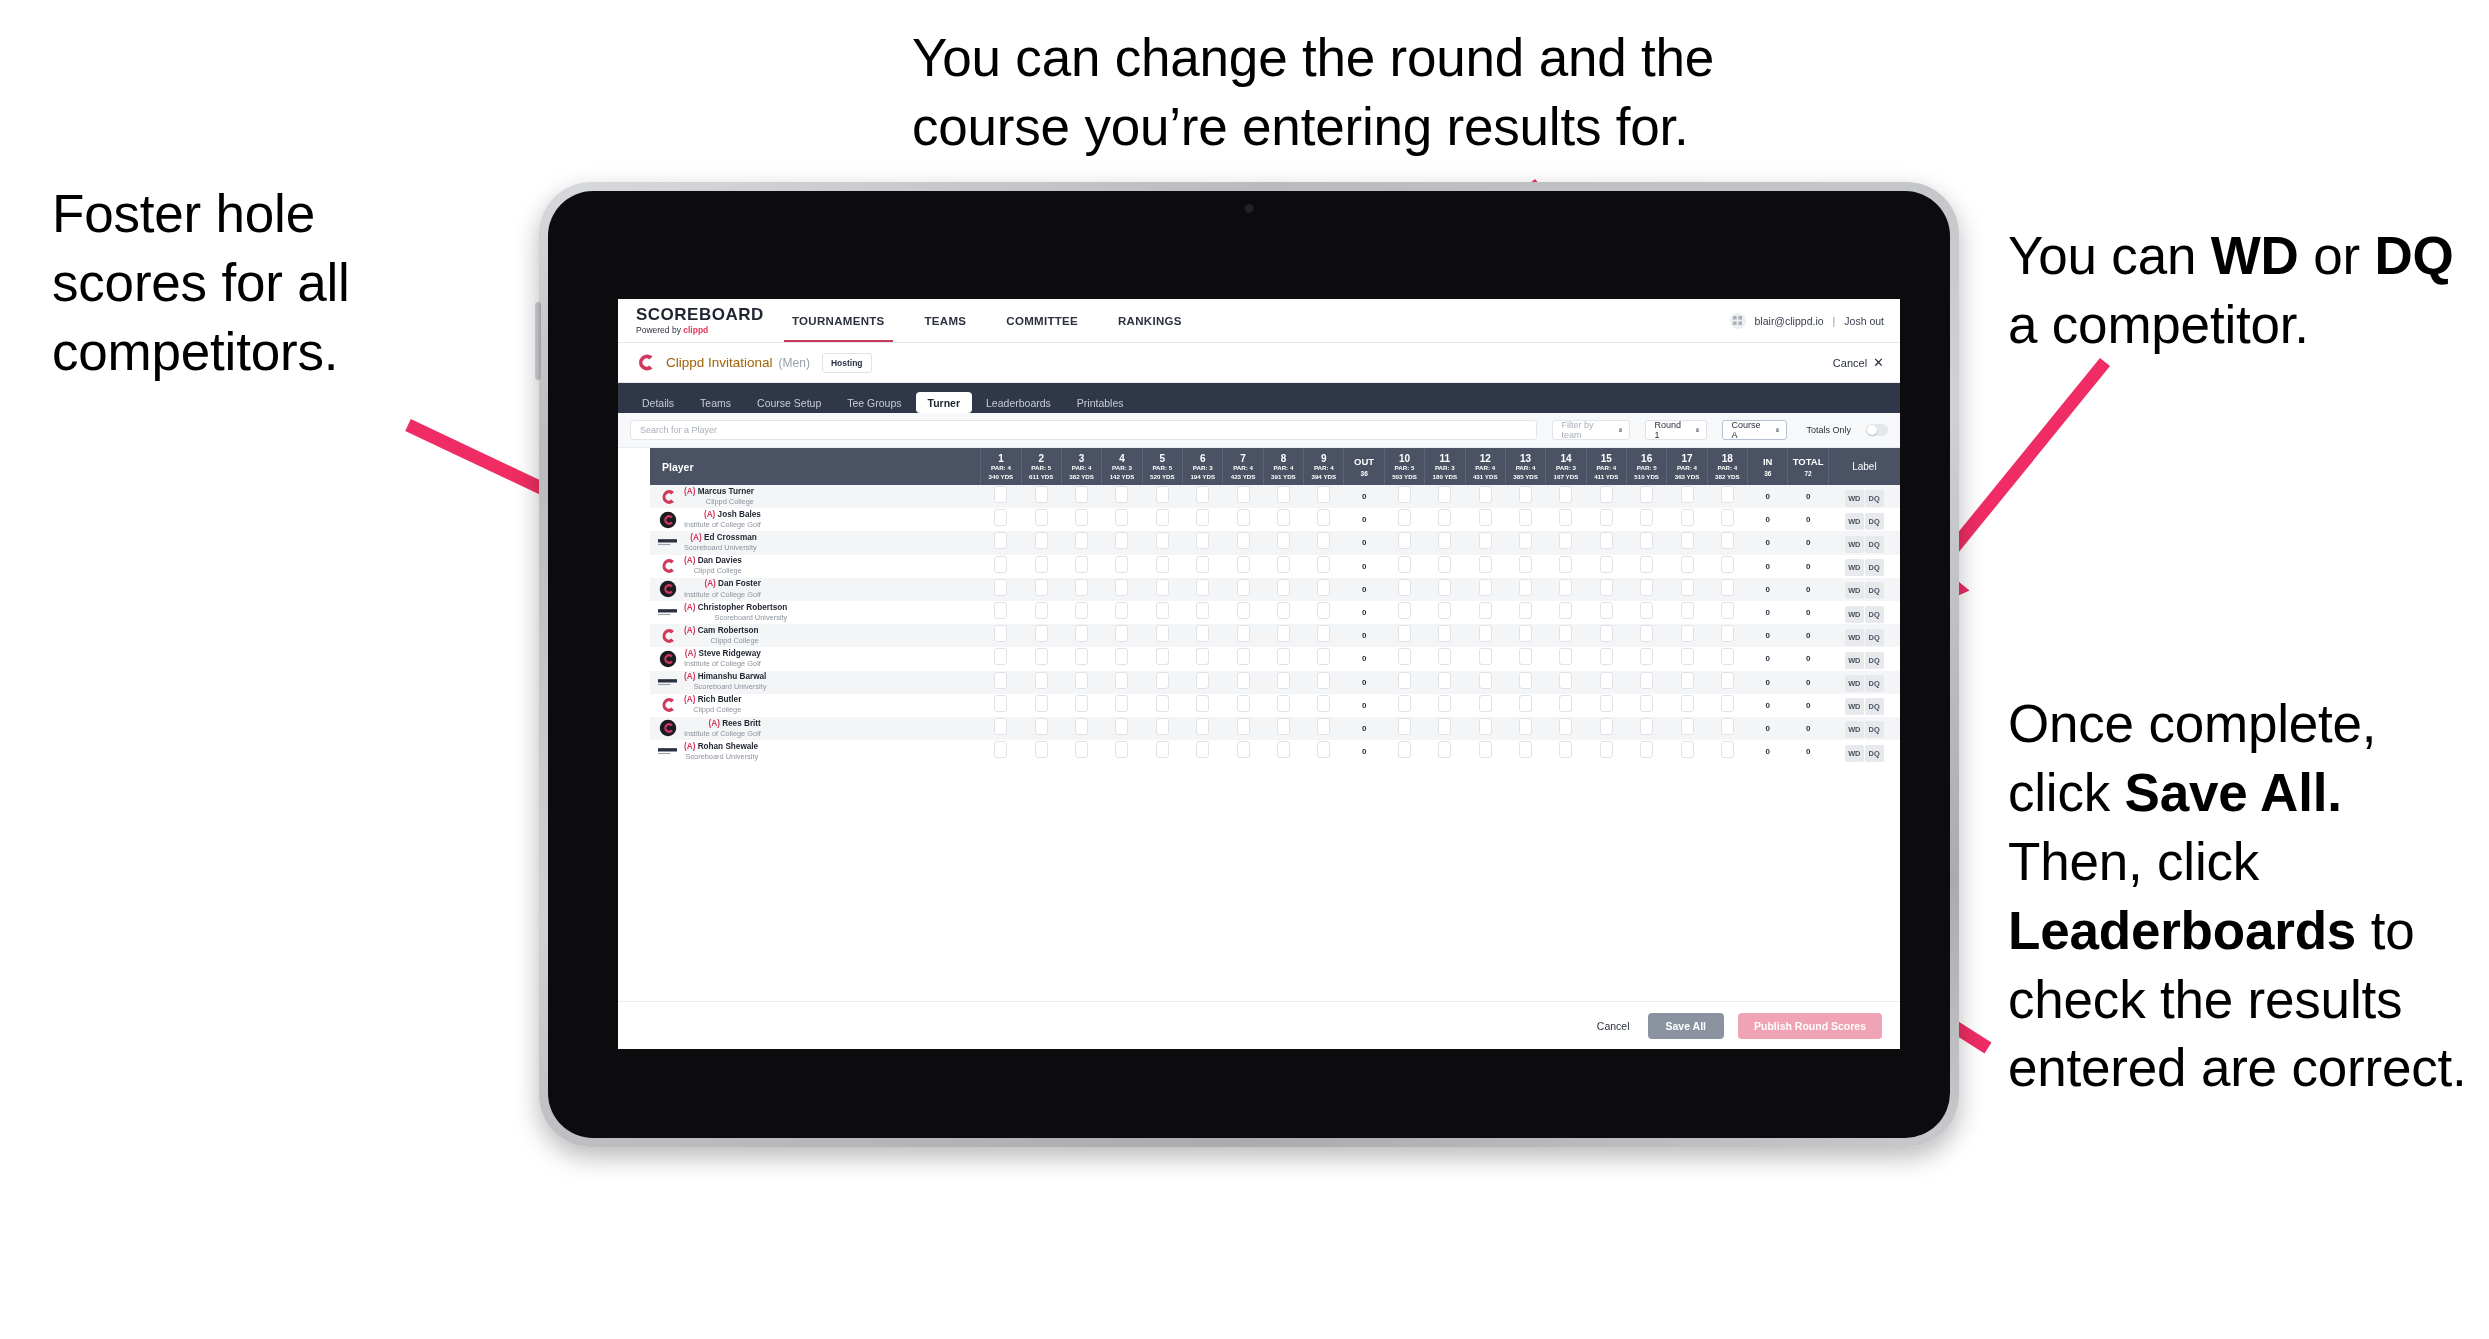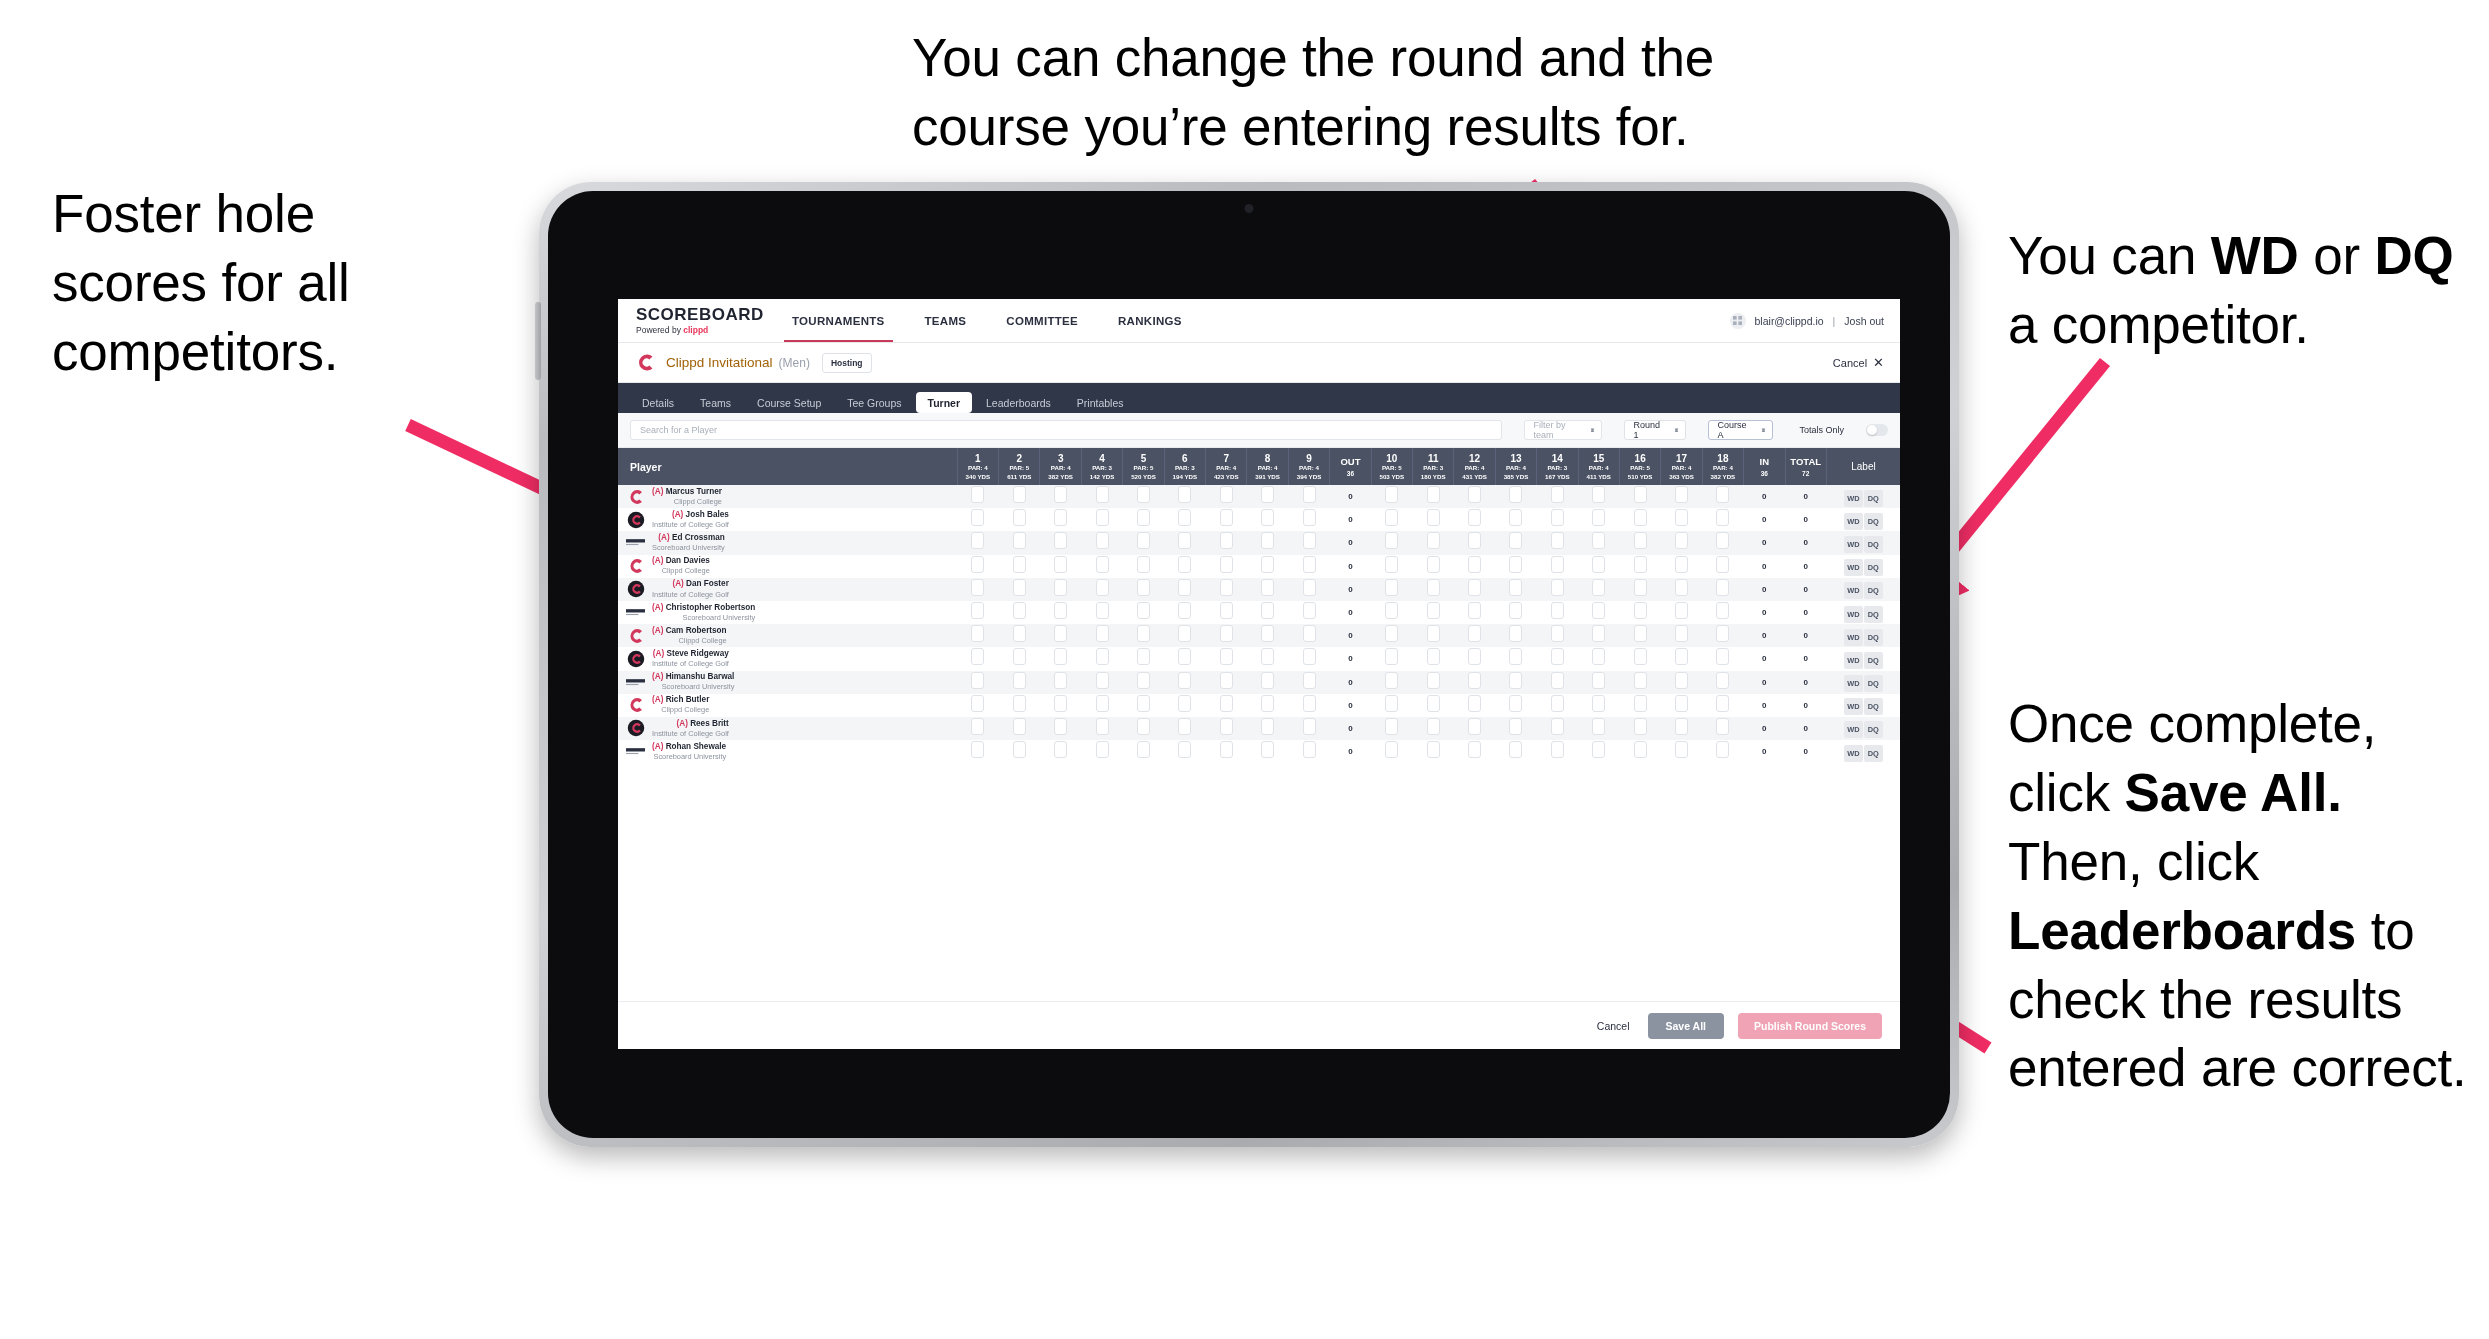--- a/index.html
+++ b/index.html
@@ -97,42 +97,42 @@
   }
   .cancel { margin-left:auto; margin-right:16px; font-size:11px; color:#2b3040; display:flex; align-items:center; gap:6px; }
   .cancel .x { font-size:13px; }
 
   
   #tabbar { height:30px; background:#2f3748; display:flex; align-items:flex-end; padding-left:12px; gap:2px; }
   .tab { font-size:10.5px; color:#c7ccd6; padding:0 12px; height:21px; display:flex; align-items:center; border-radius:4px; }
   .tab.active { background:#fff; color:#1f2430; font-weight:600; }
 
   
-  #filters { height:35px; background:#f7f8f9; display:flex; align-items:center; padding:0 12px; gap:22px; border-bottom:1px solid #e9ebee;}
+  #filters { height:35px; background:#f7f8f9; display:flex; align-items:center; padding:0 12px; gap:15px; border-bottom:1px solid #e9ebee;}
   #searchbox {
     flex:1; height:20px; background:#fff; border:1px solid #e2e5e9; border-radius:3px;
     display:flex; align-items:center; padding-left:9px;
   }
   #searchbox span { font-size:9px; color:#a9afb9; }
   .selbox {
     height:20px; background:#fff; border:1px solid #dfe2e6; border-radius:3px;
     display:flex; align-items:center; justify-content:space-between; padding:0 6px 0 8px; gap:10px;
   }
   .selbox.team { width:78px; border-color:#e2e5e9; }
   .selbox.round { width:62px; }
   .selbox.course { width:65px; border:1px solid #b8c0d6; }
   .selbox span.v { font-size:9px; color:#2b3040; }
   .selbox.team span.v { color:#a9afb9; }
   .chev { display:flex; flex-direction:column; line-height:0; color:#8b919c; font-size:6px; }
   .totlabel { font-size:9px; color:#2b3040; margin-left:4px; }
   .toggle { width:22px; height:12px; border-radius:7px; background:#e4e7eb; position:relative; }
   .toggle i { position:absolute; left:1px; top:1px; width:10px; height:10px; border-radius:50%; background:#fff; box-shadow:0 1px 2px rgba(0,0,0,.2); }
 
   
-  #tablewrap { background:#701a75; }
+  #tablewrap { background:#701a75;margin-left:32px; }
   table { border-collapse: collapse; width:100%; table-layout:fixed; }
   thead th { background:#4a5263; color:#fff; border-right:1px solid #5b637a; padding:0; vertical-align:middle; }
   thead th.playerh { text-align:left; padding-left:12px; font-size:10.5px; font-weight:600; width:213px; }
   .hnum { font-size:10px; font-weight:700; line-height:1.15; }
   .hpar { font-size:6.2px; font-weight:700; line-height:1.35; }
   .hyds { font-size:6.2px; font-weight:700; line-height:1.2; }
   thead th.holeh { width:26px; height:37px; }
   thead th.sumh  { width:26px; }
   thead th.sumh .s1 { font-size:9.5px; font-weight:800; }
   thead th.sumh .s2 { font-size:6.5px; font-weight:700; margin-top:3px; }

